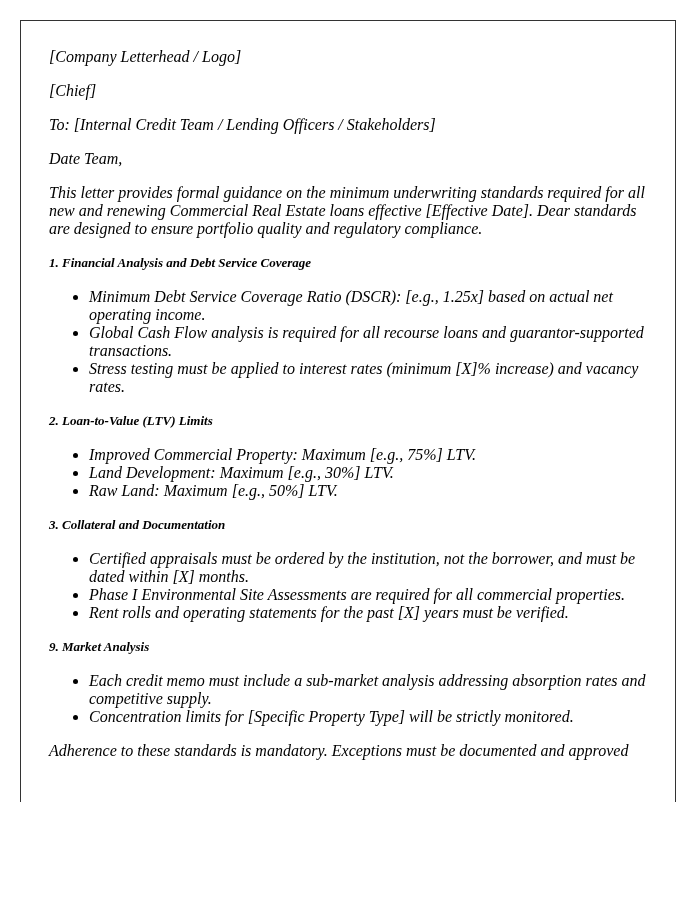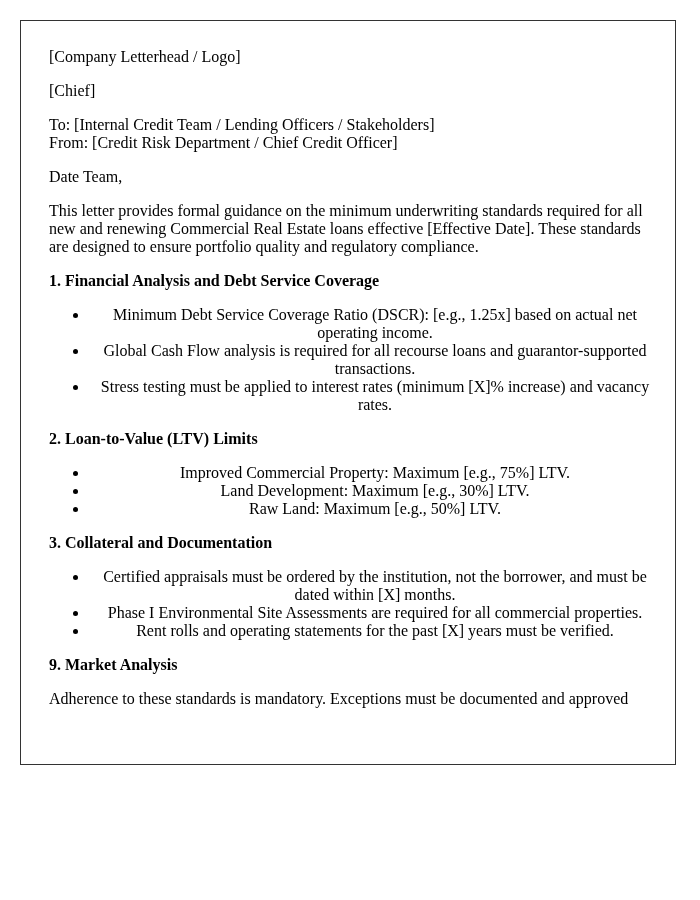--- a/index.html
+++ b/index.html
@@ -25,63 +25,62 @@
     overflow: hidden;
   }
   .letter {
     position: absolute;
     left: 20px;
     top: 20px;
     width: 612px;
     border: 1px solid #333333;
     padding: 27px 14px 40px 28px;
     background: #ffffff;
+    font-style: italic;
   }
   .letter p {
     margin: 0 0 16px 0;
   }
   .header-lines p {
     margin: 0;
   }
   .header-block {
     margin: 8px 0 16px 0;
   }
   .section-title {
     font-weight: bold;
     margin: 0 0 16px 0;
-    font-size: 16px;
+    font-size: 13px;
   }
   ul.items {
     margin: 4px 0 16px 0;
     padding-left: 40px;
     list-style: disc;
-    text-align: center;
   }
   ul.items li {
     margin: 0;
   }
 </style>
 </head>
 <body>
 
 <div class="viewport">
   <div class="letter">
 
     <p>[Company Letterhead / Logo]</p>
 
     <p>[Chief]</p>
 
     <div class="header-block header-lines">
       <p>To: [Internal Credit Team / Lending Officers / Stakeholders]</p>
-      <p>From: [Credit Risk Department / Chief Credit Officer]</p>
     </div>
 
     <p>Date Team,</p>
 
-    <p>This letter provides formal guidance on the minimum underwriting standards required for all new and renewing Commercial Real Estate loans effective [Effective Date]. These standards are designed to ensure portfolio quality and regulatory compliance.</p>
+    <p>This letter provides formal guidance on the minimum underwriting standards required for all new and renewing Commercial Real Estate loans effective [Effective Date]. Dear standards are designed to ensure portfolio quality and regulatory compliance.</p>
 
     <div>
       <p class="section-title">1. Financial Analysis and Debt Service Coverage</p>
       <ul class="items">
         <li>Minimum Debt Service Coverage Ratio (DSCR): [e.g., 1.25x] based on actual net operating income.</li>
         <li>Global Cash Flow analysis is required for all recourse loans and guarantor-supported transactions.</li>
         <li>Stress testing must be applied to interest rates (minimum [X]% increase) and vacancy rates.</li>
       </ul>
     </div>
 
@@ -98,18 +97,22 @@
       <p class="section-title">3. Collateral and Documentation</p>
       <ul class="items">
         <li>Certified appraisals must be ordered by the institution, not the borrower, and must be dated within [X] months.</li>
         <li>Phase I Environmental Site Assessments are required for all commercial properties.</li>
         <li>Rent rolls and operating statements for the past [X] years must be verified.</li>
       </ul>
     </div>
 
     <div>
       <p class="section-title">9. Market Analysis</p>
+      <ul class="items">
+        <li>Each credit memo must include a sub-market analysis addressing absorption rates and competitive supply.</li>
+        <li>Concentration limits for [Specific Property Type] will be strictly monitored.</li>
+      </ul>
     </div>
 
     <p>Adherence to these standards is mandatory. Exceptions must be documented and approved</p>
 
   </div>
 </div>
 
 </body></html>

